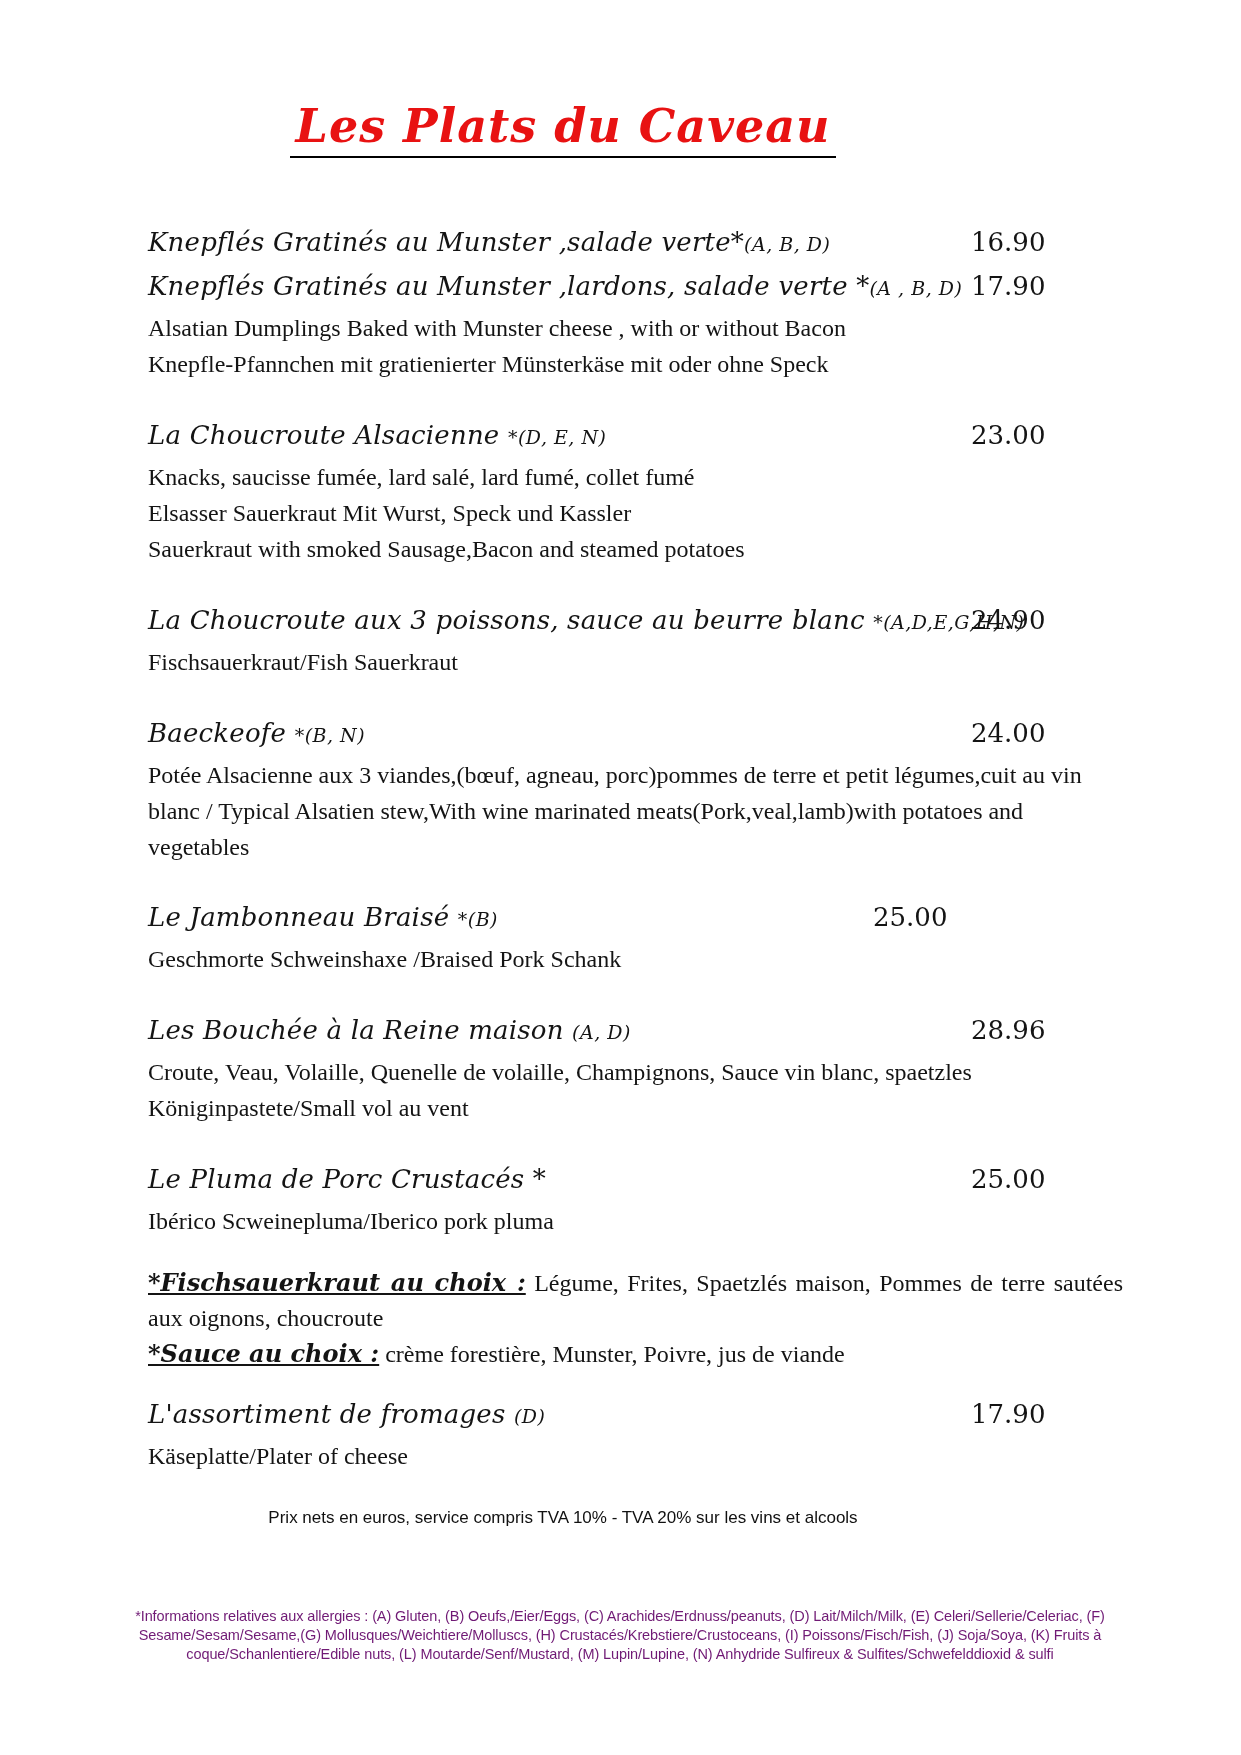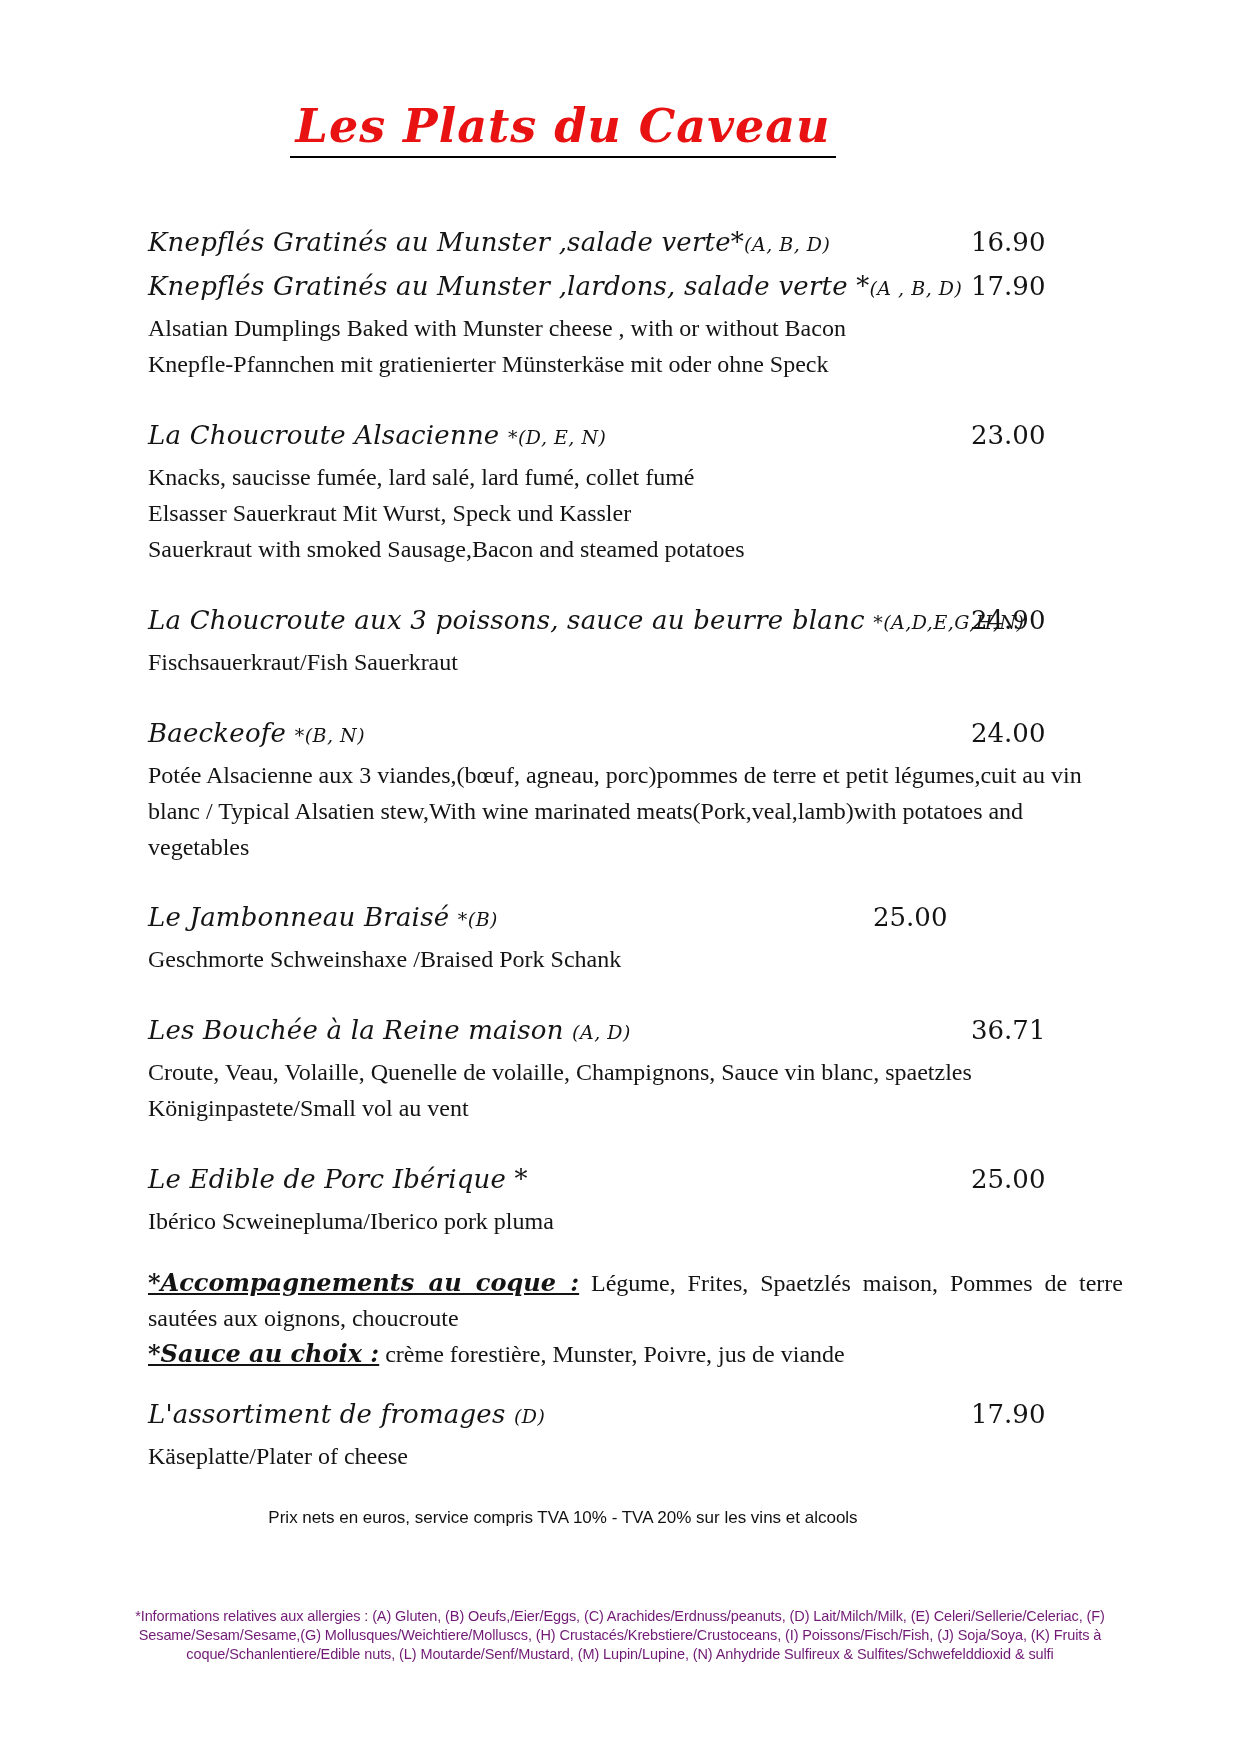--- a/index.html
+++ b/index.html
@@ -181,38 +181,38 @@
       <div class="dish-line">
         <span class="dish-name">Le Jambonneau Braisé </span><span class="allergens">*(B)</span>
         <span class="price price--left">25.00</span>
       </div>
       <div class="dish-desc">Geschmorte Schweinshaxe /Braised Pork Schank</div>
     </div>
 
     <div class="dish-block">
       <div class="dish-line">
         <span class="dish-name">Les Bouchée à la Reine maison </span><span class="allergens">(A, D)</span>
-        <span class="price">36.71</span>
+        <span class="price">28.96</span>
       </div>
       <div class="dish-desc">Croute, Veau, Volaille, Quenelle de volaille, Champignons, Sauce vin blanc, spaetzles</div>
       <div class="dish-desc">Königinpastete/Small vol au vent</div>
     </div>
 
 
     <div class="dish-block before-options">
       <div class="dish-line">
-        <span class="dish-name">Le Edible de Porc Ibérique *</span><span class="allergens"></span>
+        <span class="dish-name">Le Pluma de Porc Crustacés *</span><span class="allergens"></span>
         <span class="price">25.00</span>
       </div>
       <div class="dish-desc">Ibérico Scweinepluma/Iberico pork pluma</div>
     </div>
 
     <div class="options">
       <p class="options-par">
-        <span class="option-label">*Accompagnements au coque :</span><span class="option-text"> Légume, Frites,  Spaetzlés maison,  Pommes de terre sautées aux oignons, choucroute</span>
+        <span class="option-label">*Fischsauerkraut au choix :</span><span class="option-text"> Légume, Frites,  Spaetzlés maison,  Pommes de terre sautées aux oignons, choucroute</span>
       </p>
       <p class="options-par no-justify">
         <span class="option-label">*Sauce au choix :</span><span class="option-text"> crème forestière, Munster, Poivre, jus de viande</span>
       </p>
     </div>
 
     <div class="dish-block">
       <div class="dish-line">
         <span class="dish-name">L'assortiment de fromages </span><span class="allergens">(D)</span>
         <span class="price">17.90</span>

